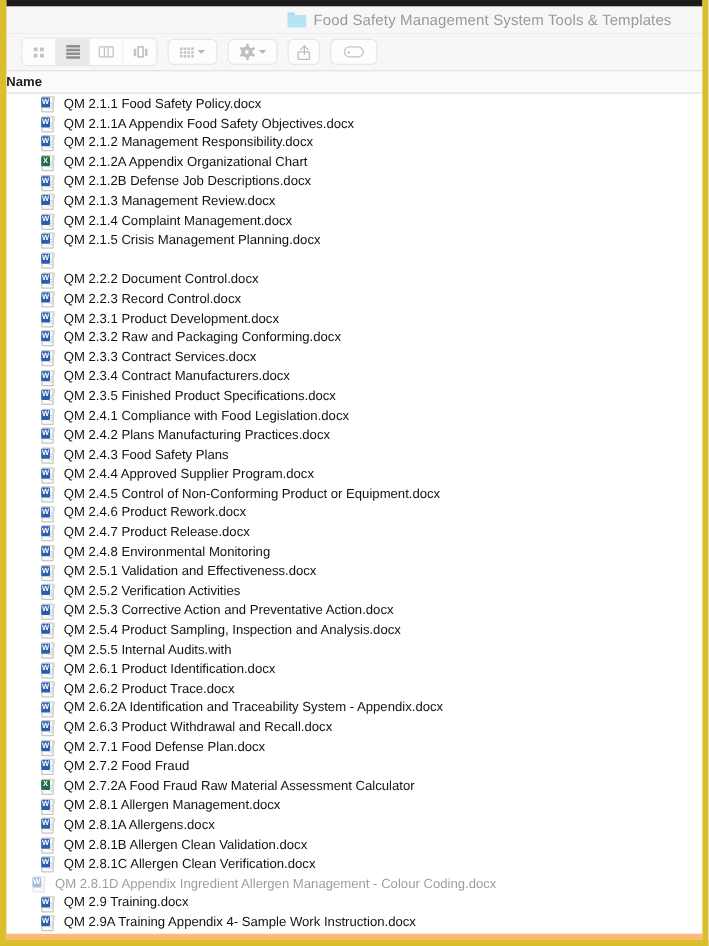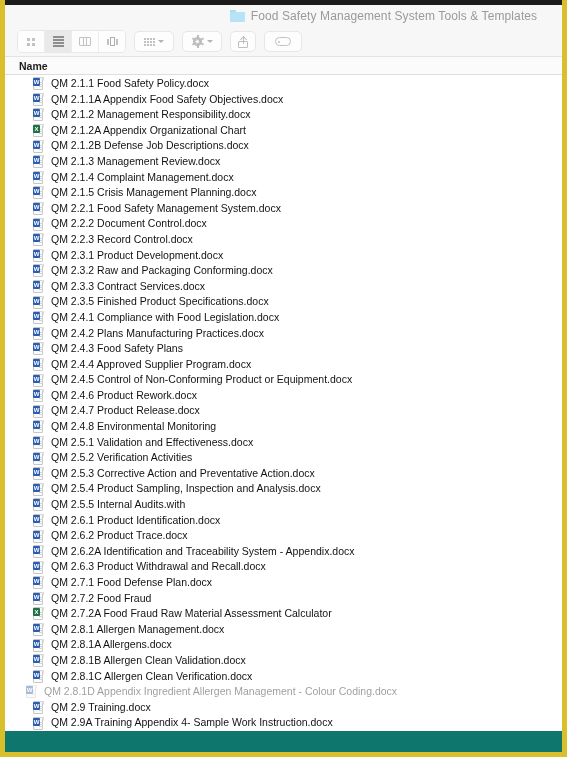--- a/index.html
+++ b/index.html
@@ -35,21 +35,21 @@
     background: #1c1c1c;
     z-index: 30;
   }
 
   .window {
     position: absolute;
     left: 5px;
     top: 5px;
     width: 557px;
     height: 747px;
-    background: #0f766e;
+    background: #fdba74;
     box-sizing: border-box;
     overflow: hidden;
   }
 
   
   .titlebar {
     position: relative;
     height: 22px;
     background: #f7f7f7;
     display: flex;
@@ -201,21 +201,20 @@
     background: #c2c2c2; border-radius: 50%;
   }
 
   
   .col-header {
     height: 18px;
     background: #fbfbfb;
     border-bottom: 1px solid #dedede;
     display: flex;
     align-items: center;
-    padding-left: 14px;
     box-sizing: border-box;
   }
   .col-header .label {
     font-size: 10.5px;
     color: #1d1d1d;
     font-weight: 600;
   }
 
   
   .file-list {
@@ -496,21 +495,20 @@
           <span class="doc-icon word">
             <span class="page"></span>
             <span class="fold"></span>
             <span class="lines">
               <i></i>
               <i></i>
               <i></i>
             </span>
             <span class="badge">W</span>
           </span>
-          <span class="fname">QM 2.2.1 Food Safety Management System.docx</span>
         </div>
         <div class="file-row">
           <span class="doc-icon word">
             <span class="page"></span>
             <span class="fold"></span>
             <span class="lines">
               <i></i>
               <i></i>
               <i></i>
             </span>
@@ -562,20 +560,33 @@
             <span class="page"></span>
             <span class="fold"></span>
             <span class="lines">
               <i></i>
               <i></i>
               <i></i>
             </span>
             <span class="badge">W</span>
           </span>
           <span class="fname">QM 2.3.3 Contract Services.docx</span>
+        </div>
+        <div class="file-row">
+          <span class="doc-icon word">
+            <span class="page"></span>
+            <span class="fold"></span>
+            <span class="lines">
+              <i></i>
+              <i></i>
+              <i></i>
+            </span>
+            <span class="badge">W</span>
+          </span>
+          <span class="fname">QM 2.3.4 Contract Manufacturers.docx</span>
         </div>
         <div class="file-row">
           <span class="doc-icon word">
             <span class="page"></span>
             <span class="fold"></span>
             <span class="lines">
               <i></i>
               <i></i>
               <i></i>
             </span>

